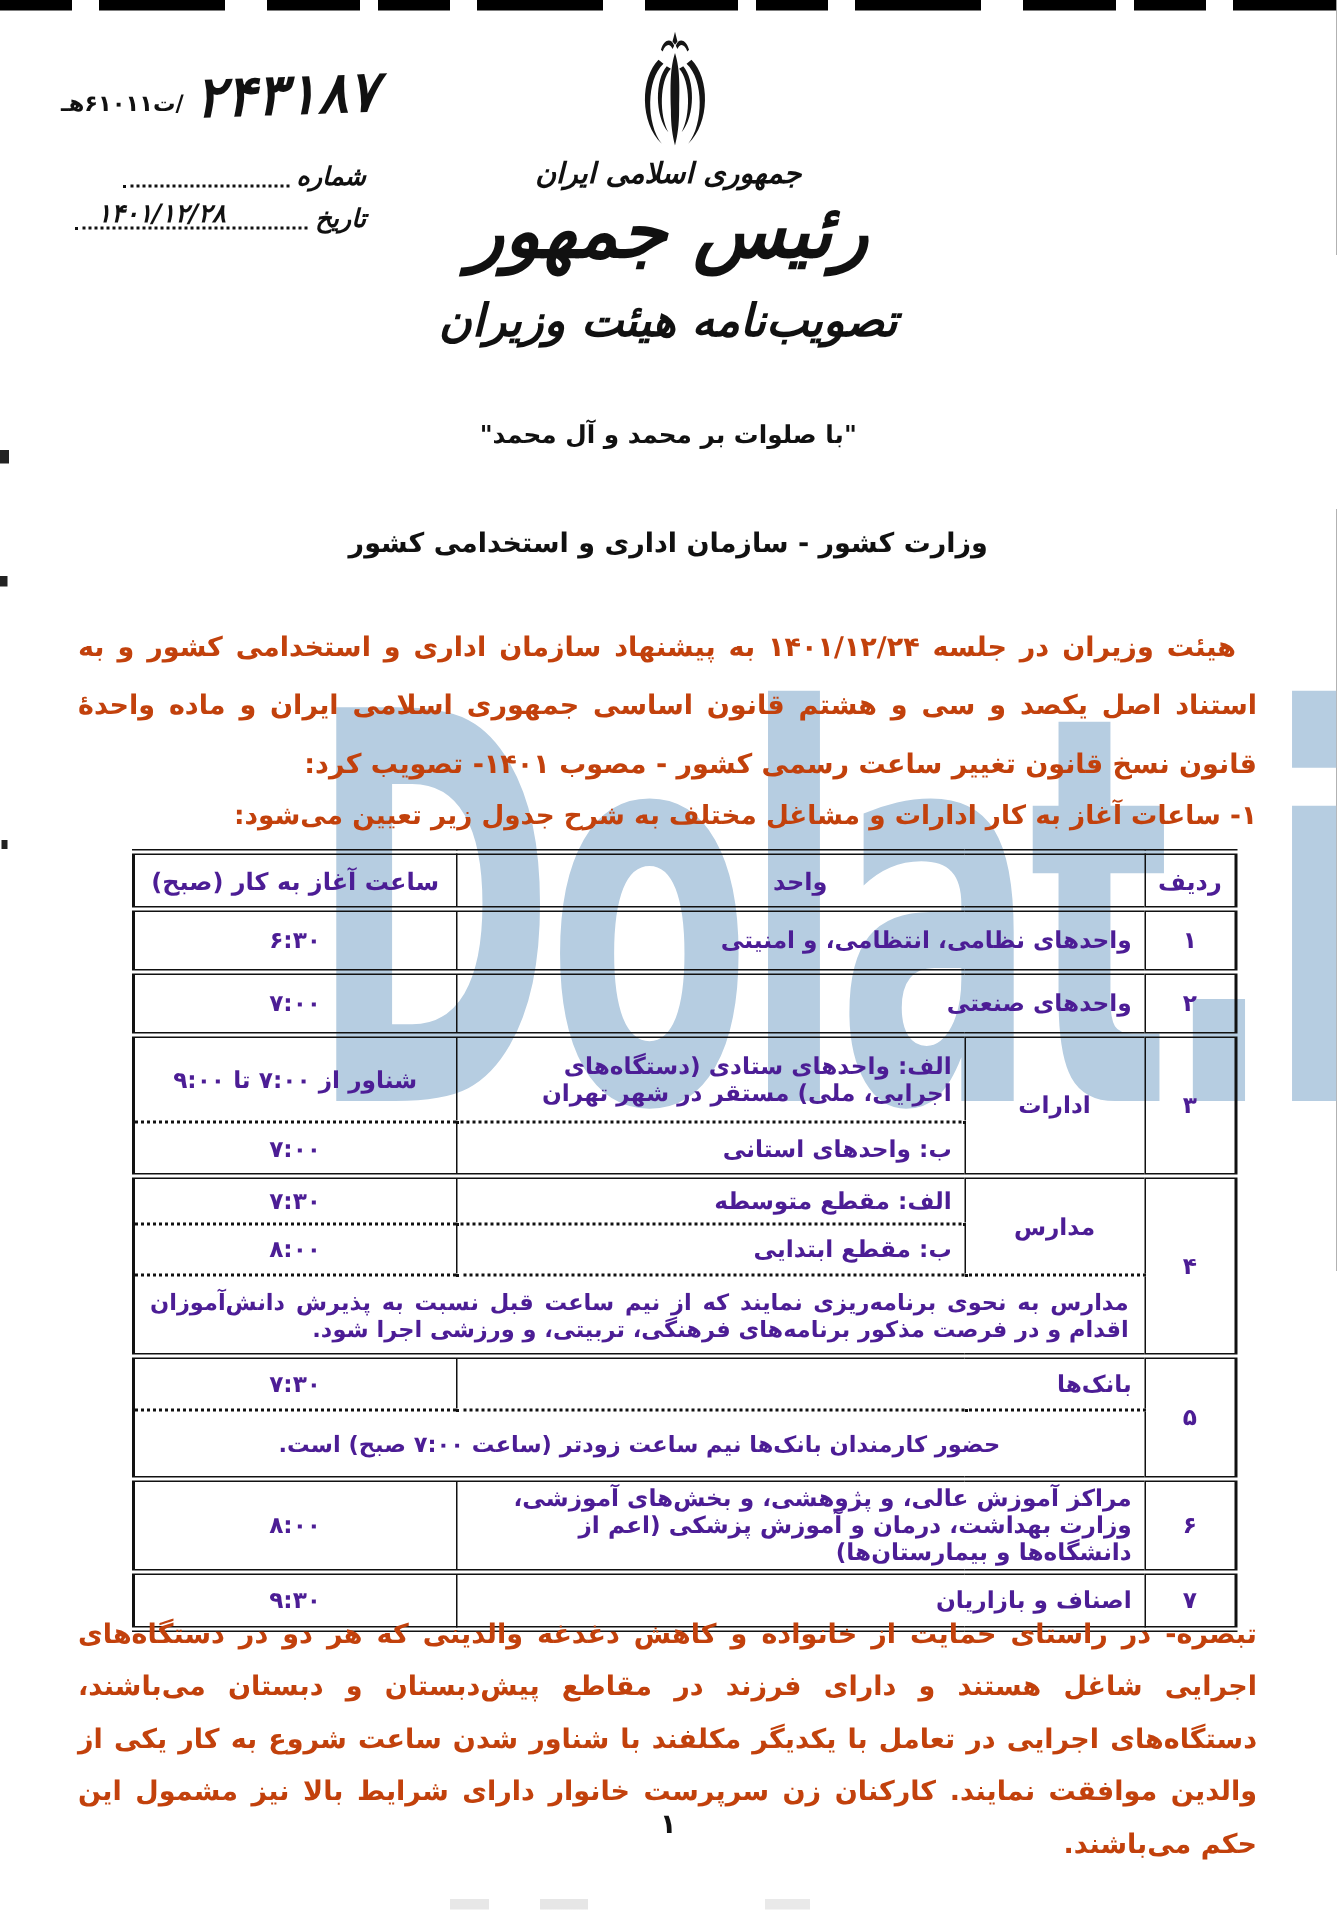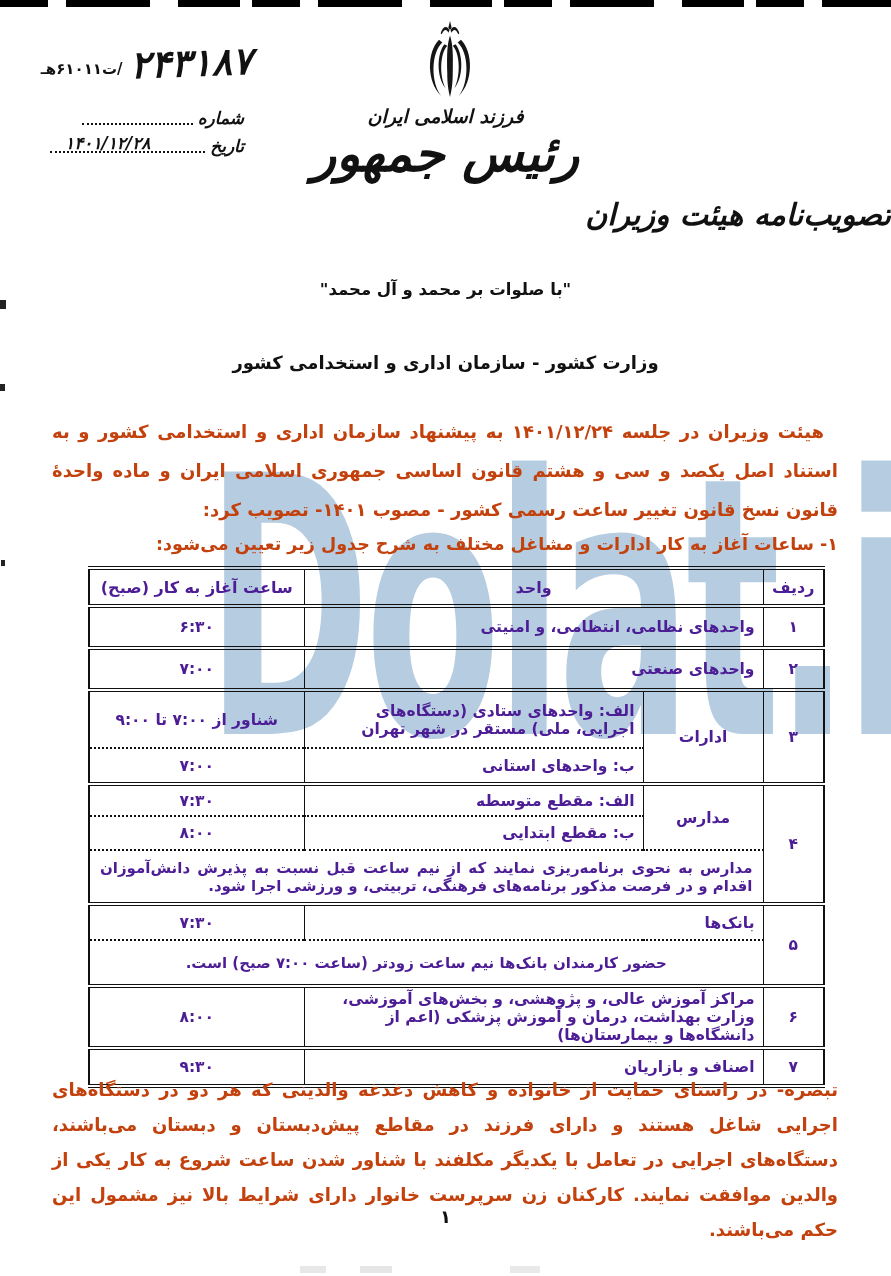--- a/index.html
+++ b/index.html
@@ -46,21 +46,21 @@
   .date-row{top:136px; left:50px; width:194px;}
   .date-val{
     position:absolute; left:2px; bottom:-2px; font-size:17px; font-weight:700; font-style:italic;
     letter-spacing:1px; white-space:nowrap; direction:ltr;margin-left:13px;
   }
   
   .emblem{position:absolute; top:20px; left:418px; width:64px; height:88px;}
   .c{position:absolute; left:0; width:100%; text-align:center; direction:rtl;}
   .country{top:105px; font-size:19px; font-weight:700; font-style:italic;}
   .office{top:124px; font-size:50px; font-weight:700; font-style:italic; line-height:1.2;}
-  .doctype{top:197px; font-size:30px; font-weight:700; font-style:italic;text-align:right;}
+  .doctype{top:197px; font-size:30px; font-weight:700; font-style:italic;}
   .basmala{top:251px; font-size:16px; font-weight:700;}
   .salutation{top:280px; font-size:16.5px; font-weight:700;}
   .addressee{top:352px; font-size:18px; font-weight:700;}
   
   .para{
     position:absolute; left:52px; width:786px; direction:rtl;
     text-align:justify; font-weight:700; color:#c2410c;
   }
   .preamble{top:412px; font-size:18px; line-height:39px; text-indent:14px;}
   .item1{top:534px; font-size:17.5px; text-align:right;}
@@ -129,21 +129,21 @@
           <path d="M67 24 C63 10 54 10 51 19 L53 23 C56 16 61 16 65 26 Z"></path>
           <path d="M50 28 C55 44 56 60 55 96 C55 116 53 128 50 140 C47 128 45 116 45 96 C44 60 45 44 50 28 Z"></path>
           <path d="M40 44 C26 60 25 104 42 124 C31 104 31 62 45 47 Z"></path>
           <path d="M60 44 C74 60 75 104 58 124 C69 104 69 62 55 47 Z"></path>
           <path d="M30 36 C8 58 7 112 34 138 C15 114 15 60 36 41 Z"></path>
           <path d="M70 36 C92 58 93 112 66 138 C85 114 85 60 64 41 Z"></path>
         </g>
       </svg>
     </div>
 
-    <div class="c country">فرزند اسلامی ایران</div>
+    <div class="c country">جمهوری اسلامی ایران</div>
     <div class="c office">رئیس جمهور</div>
     <div class="c doctype">تصویب‌نامه هیئت وزیران</div>
     <div class="c salutation">"با صلوات بر محمد و آل محمد"</div>
 
     <div class="c addressee">وزارت کشور - سازمان اداری و استخدامی کشور</div>
 
     <div class="para preamble">هیئت وزیران در جلسه ۱۴۰۱/۱۲/۲۴ به پیشنهاد سازمان اداری و استخدامی کشور و به استناد اصل یکصد و سی و هشتم قانون اساسی جمهوری اسلامی ایران و ماده واحدهٔ قانون نسخ قانون تغییر ساعت رسمی کشور - مصوب ۱۴۰۱- تصویب کرد:</div>
 
     <div class="para item1">۱- ساعات آغاز به کار ادارات و مشاغل مختلف به شرح جدول زیر تعیین می‌شود:</div>
 

